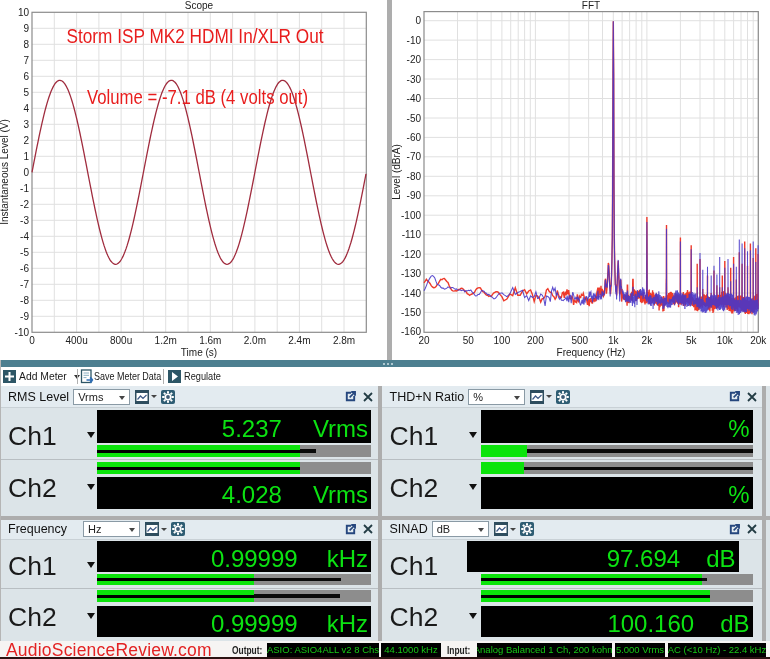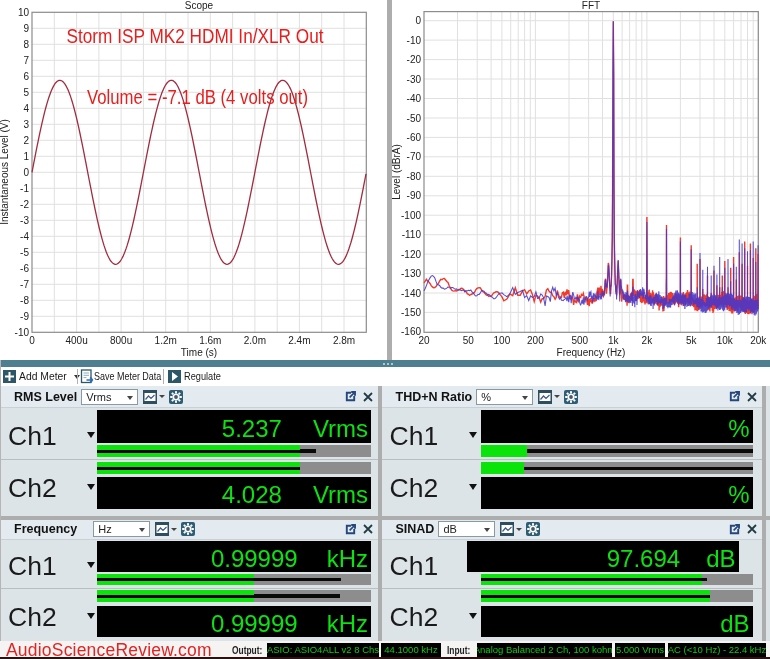--- a/index.html
+++ b/index.html
@@ -8,21 +8,21 @@
 #tealsplit{position:absolute;left:0;top:360px;width:770px;height:7px;background:#4d7f90}
 #tealsplit i{position:absolute;top:2.5px;width:2px;height:2px;background:#cfe0e6;border-radius:1px}
 #toolbar{position:absolute;left:0;top:367px;width:770px;height:19px;background:#ffffff;font-size:11.5px;color:#1a1a1a}
 .tbico{width:13px;height:13px;background:#2d5666;display:inline-flex;align-items:center;justify-content:center;flex:none}
 .tbsep{width:1px;height:15px;background:#b0b0b0;flex:none}
 .tbarrow{width:0;height:0;border-left:3.5px solid transparent;border-right:3.5px solid transparent;border-top:4px solid #333;margin-left:6px}
 #panels{position:absolute;left:0;top:386px;width:770px;height:255px;background:#dce4e8}
 .gsplit{position:absolute;background:#adadad}
 .panel{position:absolute;background:#dce4e8}
 .phead{position:absolute;left:0;top:0;width:100%;background:#e3ebf0;border-bottom:1px solid #c9d1d6;display:flex;align-items:center}
-.ptitle{font-weight:bold;font-size:12.5px;color:#111;margin-left:14px}
+.ptitle{font-weight:normal;font-size:12.5px;color:#111;margin-left:8px}
 .pdrop{width:57px;height:16px;background:#fff;border:1px solid #8a9aa5;font-size:11px;color:#222;display:flex;align-items:center;padding-left:4px;position:relative}
 .pdrop:after{content:"";position:absolute;right:4px;top:6px;width:0;height:0;border-left:3.5px solid transparent;border-right:3.5px solid transparent;border-top:4px solid #444}
 .hico{width:14px;height:14px;background:#2f5d73;border-radius:2px;display:inline-flex;align-items:center;justify-content:center;flex:none}
 .hico svg{display:block}
 .harrow{width:0;height:0;border-left:3px solid transparent;border-right:3px solid transparent;border-top:3.5px solid #444;margin-left:2px}
 .hspace{flex:1}
 .chlbl{position:absolute;left:0;font-size:26.5px;color:#1a1a1a}
 .chlbl span{position:absolute;left:8px;top:calc(50% + 3px);transform:translateY(-50%)}
 .chlbl .tri{position:absolute;left:87px;top:50%;margin-top:-1px;width:0;height:0;border-left:4.5px solid transparent;border-right:4.5px solid transparent;border-top:6.5px solid #111}
 .disp{position:absolute;background:#000;display:flex;align-items:center;justify-content:flex-end;color:#0ce212;font-size:24px;padding-top:5px}
@@ -405,32 +405,33 @@
         </div>
         <div class="track" style="left:99px;top:54px;width:272px;height:11px">
           <div class="stripe" style="left:0px;width:226px"></div>
           <div class="gfill" style="width:221px"></div>
         </div>
         <div class="track" style="left:99px;top:70.5px;width:272px;height:11.5px">
           <div class="stripe" style="left:0px;width:229px"></div>
           <div class="gfill" style="width:229px"></div>
         </div>
         <div class="disp" style="left:99px;top:86px;width:272px;height:31.5px">
+          <span>100.160</span>
           <span class="sp" style="width:26px"></span>
           <span class="u">dB</span>
         </div>
       </div>
 <div class="gsplit" style="left:377.5px;top:0;width:4px;height:255px"></div>
 <div class="gsplit" style="left:762px;top:0;width:4px;height:255px"></div>
 <div class="gsplit" style="left:0;top:129.5px;width:770px;height:4px"></div>
 </div>
 <div id="status">
       <span class="asr" style="position:absolute;left:6px;top:-1px">AudioScienceReview.com</span>
 <span class="lb" style="position:absolute;left:232px;top:3.5px;display:inline-block;transform:scaleX(0.84);transform-origin:left center">Output:</span>
 <span class="bx" style="position:absolute;left:267px;width:112px">ASIO: ASIO4ALL v2 8 Chs</span>
 <span class="bx" style="position:absolute;left:381px;width:60px">44.1000 kHz</span>
 <span class="lb" style="position:absolute;left:447px;top:3.5px;display:inline-block;transform:scaleX(0.84);transform-origin:left center">Input:</span>
-<span class="bx" style="position:absolute;left:477px;width:135px">Analog Balanced 2 Ch, 100 kohm</span>
+<span class="bx" style="position:absolute;left:477px;width:135px">Analog Balanced 1 Ch, 200 kohm</span>
 <span class="bx" style="position:absolute;left:615px;width:50px">5.000 Vrms</span>
 <span class="bx" style="position:absolute;left:668px;width:98px">AC (&lt;10 Hz) - 22.4 kHz</span>
     </div>
 <div id="btm"></div>
 <div style="position:absolute;left:0;top:360px;width:1px;height:281px;background:#b5b5b5"></div>
 </div>
 </body></html>

